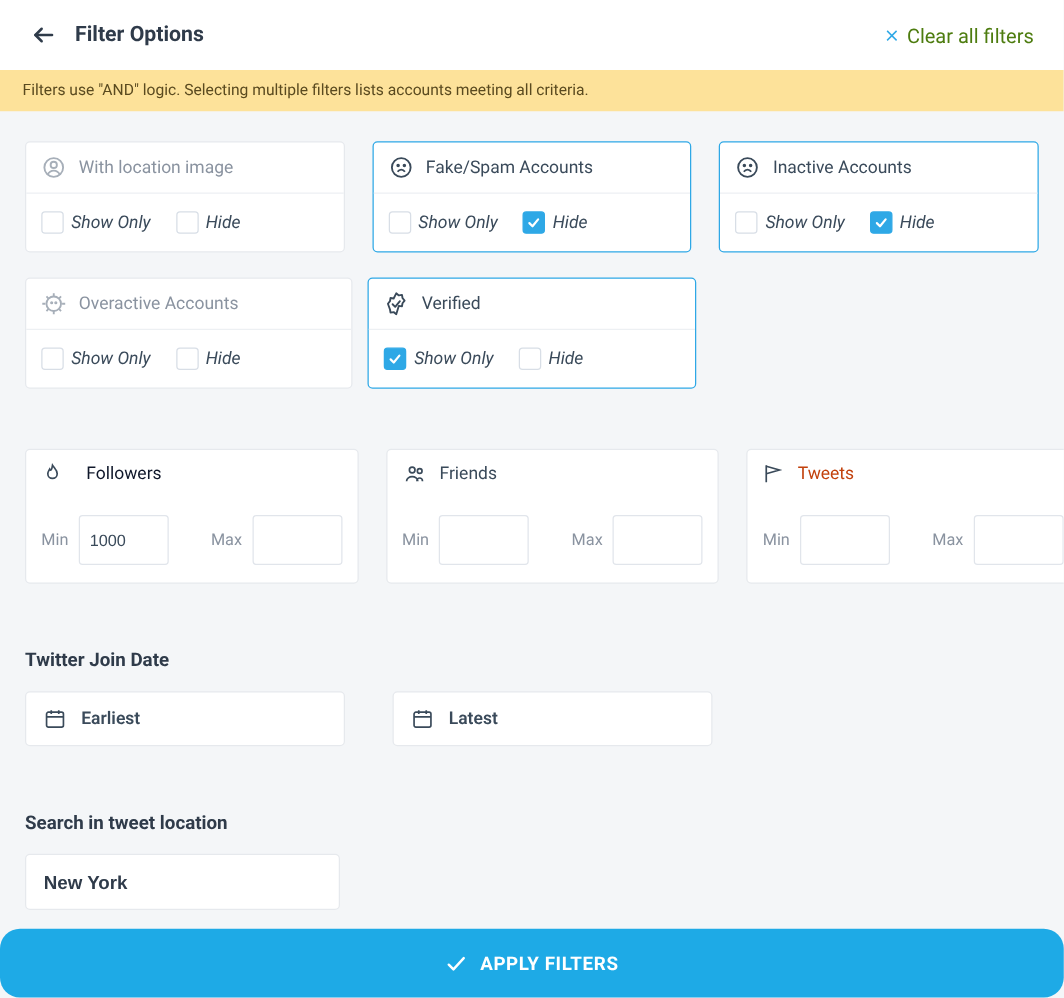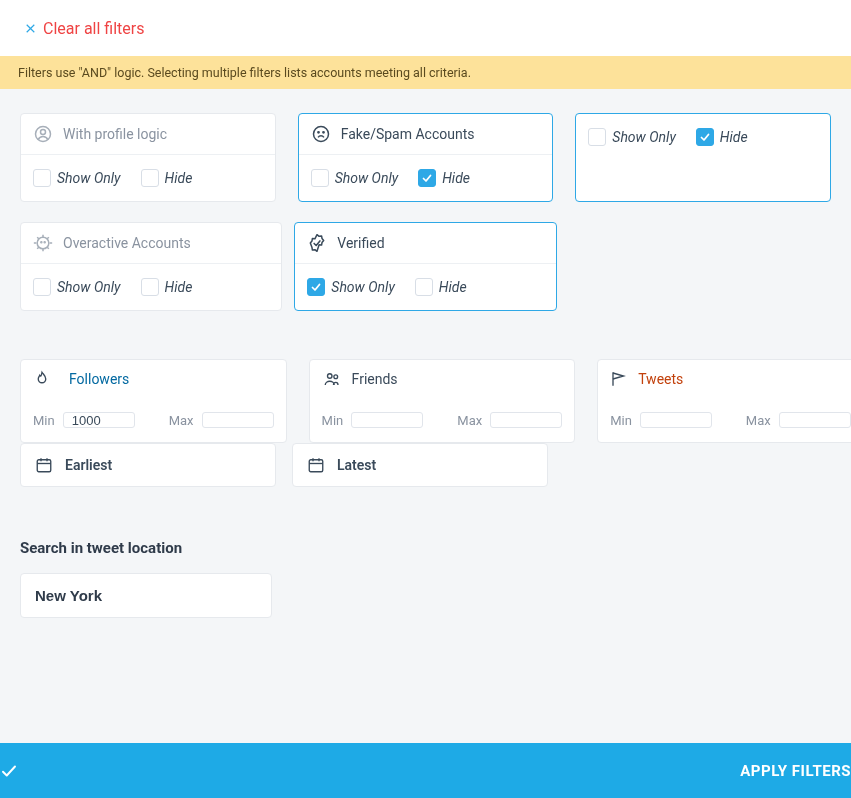--- a/index.html
+++ b/index.html
@@ -19,21 +19,21 @@
     padding: 14px 24px 14px 24px;
     height: 56px;
   }
   .header-left { display: flex; align-items: center; gap: 14px; }
   .back-arrow {
     width: 22px; height: 22px; display: inline-flex; align-items: center; justify-content: center;
     cursor: pointer;
   }
   .title { font-weight: 700; font-size: 17px; color: #2f3b4a; }
   .clear-link {
-    color: #ef4444;
+    color: #4d7c0f;
     font-size: 16px;
     cursor: pointer;
     display: inline-flex;
     align-items: center;
     gap: 6px;
     justify-content: center;
   }
   .banner {
     background: #fde29a;
     color: #5a4a1f;
@@ -77,21 +77,21 @@
   }
   .box.checked { background: #2ea8e6; border-color: #2ea8e6; }
   .box.checked svg { display: block; }
   .box svg { display: none; }
   .check-label { font-size: 14px; color: #3a4a5a; font-style: italic; }
   .section-row { margin-top: 20px; gap: 12px; }
   .range-card .card-body { gap: 22px; }
   .minmax { display: flex; align-items: center; gap: 8px; }
   .minmax-label { font-size: 13px; color: #8a93a0; }
   .minmax input {
-    width: 72px; height: 16px; border: 1px solid #e1e5eb; border-radius: 3px;
+    width: 72px; height: 40px; border: 1px solid #e1e5eb; border-radius: 3px;
     padding: 0 8px; font-size: 13px; color: #3a4a5a;
   }
   .section-title {
     font-weight: 700; font-size: 15px; color: #2f3b4a;
     margin: 52px 0 16px 0;
   }
   .date-card {
     background: #fff; border: 1px solid #e6e9ed; border-radius: 4px;
     display: flex; align-items: center; gap: 12px;
     padding: 12px 14px;
@@ -105,37 +105,47 @@
   .location-input input {
     border: none; outline: none; font-size: 15px; font-weight: 700; width: 100%;
     color: #2f3b4a; background: transparent;
   }
   .apply-bar {
     position: absolute; left: 0; right: 0; bottom: 0;
     background: #1eaae6;
     color: #fff;
     height: 55px;
     width: 851px;
-    display: flex; align-items: center; justify-content: space-between;
+    display: flex; align-items: center; justify-content: center;
     gap: 10px;
     font-weight: 700; letter-spacing: 0.5px;
     cursor: pointer;
     font-size: 15px;
+    border-radius: 16px;
   }
   .icon-svg { flex: 0 0 auto; }
   .grid-2 {
     display: grid;
     grid-template-columns: 256px 256px;
-    gap: 16px;
+    gap: 38px;
   }
 </style>
 </head>
 <body>
 
 <div class="header">
+  <div class="header-left">
+    <span class="back-arrow">
+      <svg width="20" height="20" viewBox="0 0 24 24" fill="none" stroke="#2f3b4a" stroke-width="2.4" stroke-linecap="round" stroke-linejoin="round">
+          <line x1="20" y1="12" x2="4" y2="12"></line>
+          <polyline points="10 18 4 12 10 6"></polyline>
+        </svg>
+    </span>
+    <span class="title">Filter Options</span>
+  </div>
   <span class="clear-link">
     <svg class="icon-svg" width="13" height="13" viewBox="0 0 24 24" fill="none" stroke="#2ea8e6" stroke-width="2.2">
         <line x1="5" y1="5" x2="19" y2="19"></line>
         <line x1="19" y1="5" x2="5" y2="19"></line>
       </svg>
     <span>Clear all filters</span>
   </span>
 </div>
 
 <div class="banner">Filters use "AND" logic. Selecting multiple filters lists accounts meeting all criteria.</div>
@@ -143,21 +153,21 @@
 <div class="content">
 
   <div class="grid-3">
     <div class="card">
       <div class="card-head">
         <svg class="icon-svg" width="20" height="20" viewBox="0 0 24 24" fill="none" stroke="#a7afb9" stroke-width="1.8">
             <circle cx="12" cy="12" r="9"></circle>
             <circle cx="12" cy="9.5" r="3"></circle>
             <path d="M6 19c1.5-3 4-4 6-4s4.5 1 6 4"></path>
           </svg>
-        <span>With profile logic</span>
+        <span>With location image</span>
       </div>
       <div class="card-body">
         <div class="checkgroup">
           <span class="check">
             <span class="box"></span>
             <span class="check-label">Show Only</span>
           </span>
           <span class="check">
             <span class="box"></span>
             <span class="check-label">Hide</span>
@@ -188,20 +198,29 @@
                   <polyline points="5 13 10 18 19 7"></polyline>
                 </svg>
               </span>
             <span class="check-label">Hide</span>
           </span>
         </div>
       </div>
     </div>
 
     <div class="card active">
+      <div class="card-head">
+        <svg class="icon-svg" width="20" height="20" viewBox="0 0 24 24" fill="none" stroke="#3a4a5a" stroke-width="1.8">
+            <circle cx="12" cy="12" r="9"></circle>
+            <circle cx="9" cy="10" r="0.8" fill="#3a4a5a"></circle>
+            <circle cx="15" cy="10" r="0.8" fill="#3a4a5a"></circle>
+            <path d="M8.5 16c1-1.5 2.2-2 3.5-2s2.5 .5 3.5 2"></path>
+          </svg>
+        <span>Inactive Accounts</span>
+      </div>
       <div class="card-body">
         <div class="checkgroup">
           <span class="check">
             <span class="box"></span>
             <span class="check-label">Show Only</span>
           </span>
           <span class="check">
             <span class="box checked">
                 <svg width="12" height="12" viewBox="0 0 24 24" fill="none" stroke="#fff" stroke-width="3.5" stroke-linecap="round" stroke-linejoin="round">
                   <polyline points="5 13 10 18 19 7"></polyline>
@@ -263,21 +282,21 @@
           </span>
         </div>
       </div>
     </div>
 
     <div></div>
   </div>
 
   <div class="grid-3" style="margin-top: 48px;">
     <div class="card range-card">
-      <div class="card-head" style="border-bottom:none; color:#0369a1;gap:18px;">
+      <div class="card-head" style="border-bottom:none; color:#0f172a;gap:18px;">
         <svg class="icon-svg" width="18" height="18" viewBox="0 0 24 24" fill="none" stroke="#3a4a5a" stroke-width="1.8">
             <path d="M12 3c2 3 5 5 5 9a5 5 0 01-10 0c0-2 1-3 2-5 1 2 2 2 3-4z"></path>
           </svg>
         <span>Followers</span>
       </div>
       <div class="card-body">
         <div class="minmax">
           <span class="minmax-label">Min</span>
           <input type="text" value="1000" style="">
         </div>
@@ -323,20 +342,21 @@
           <input type="text" value="" style="">
         </div>
         <div class="minmax" style="margin-left:12px;">
           <span class="minmax-label">Max</span>
           <input type="text" value="" style="">
         </div>
       </div>
     </div>
   </div>
 
+  <div class="section-title">Twitter Join Date</div>
   <div class="grid-2">
     <div class="date-card">
       <svg class="icon-svg" width="18" height="18" viewBox="0 0 24 24" fill="none" stroke="#3a4a5a" stroke-width="1.8">
           <rect x="3" y="5" width="18" height="16" rx="2"></rect>
           <line x1="3" y1="10" x2="21" y2="10"></line>
           <line x1="8" y1="3" x2="8" y2="7"></line>
           <line x1="16" y1="3" x2="16" y2="7"></line>
         </svg>
       <span>Earliest</span>
     </div>

